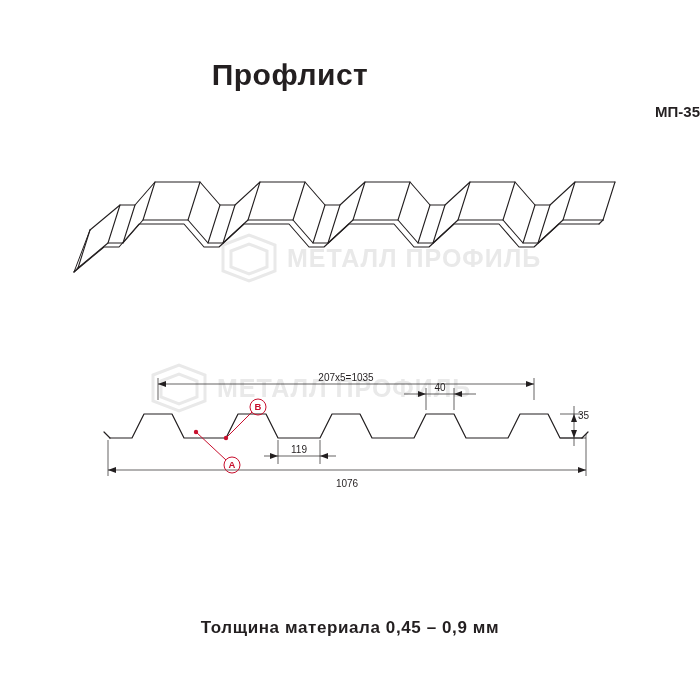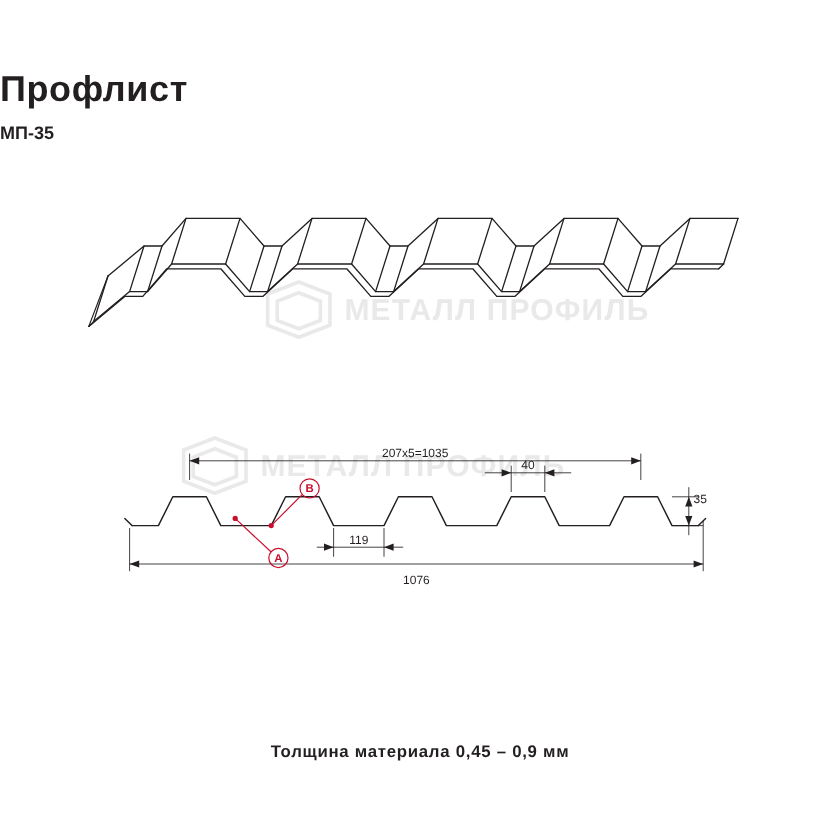--- a/index.html
+++ b/index.html
@@ -18,43 +18,43 @@
   .page {
     position: relative;
     width: 700px;
     height: 700px;
   }
   .title {
     position: absolute;
     top: 58px;
     left: 0;
     width: 580px;
-    text-align: left;
+    text-align: center;
     font-size: 30px;
     font-weight: bold;
     letter-spacing: 0.5px;
     color: #231f20;
   }
   .subtitle {
     position: absolute;
     top: 103px;
     left: 0;
     width: 700px;
-    text-align: left;
+    text-align: right;
     font-size: 15px;
     font-weight: bold;
     color: #231f20;
   }
   .footer-note {
     position: absolute;
     top: 618px;
     left: 0;
     width: 700px;
     text-align: center;
-    font-size: 14px;
+    font-size: 17px;
     font-weight: bold;
     letter-spacing: 0.6px;
     color: #231f20;
   }
   .iso-figure {
     position: absolute;
     top: 160px;
     left: 60px;
     width: 580px;
     height: 150px;

